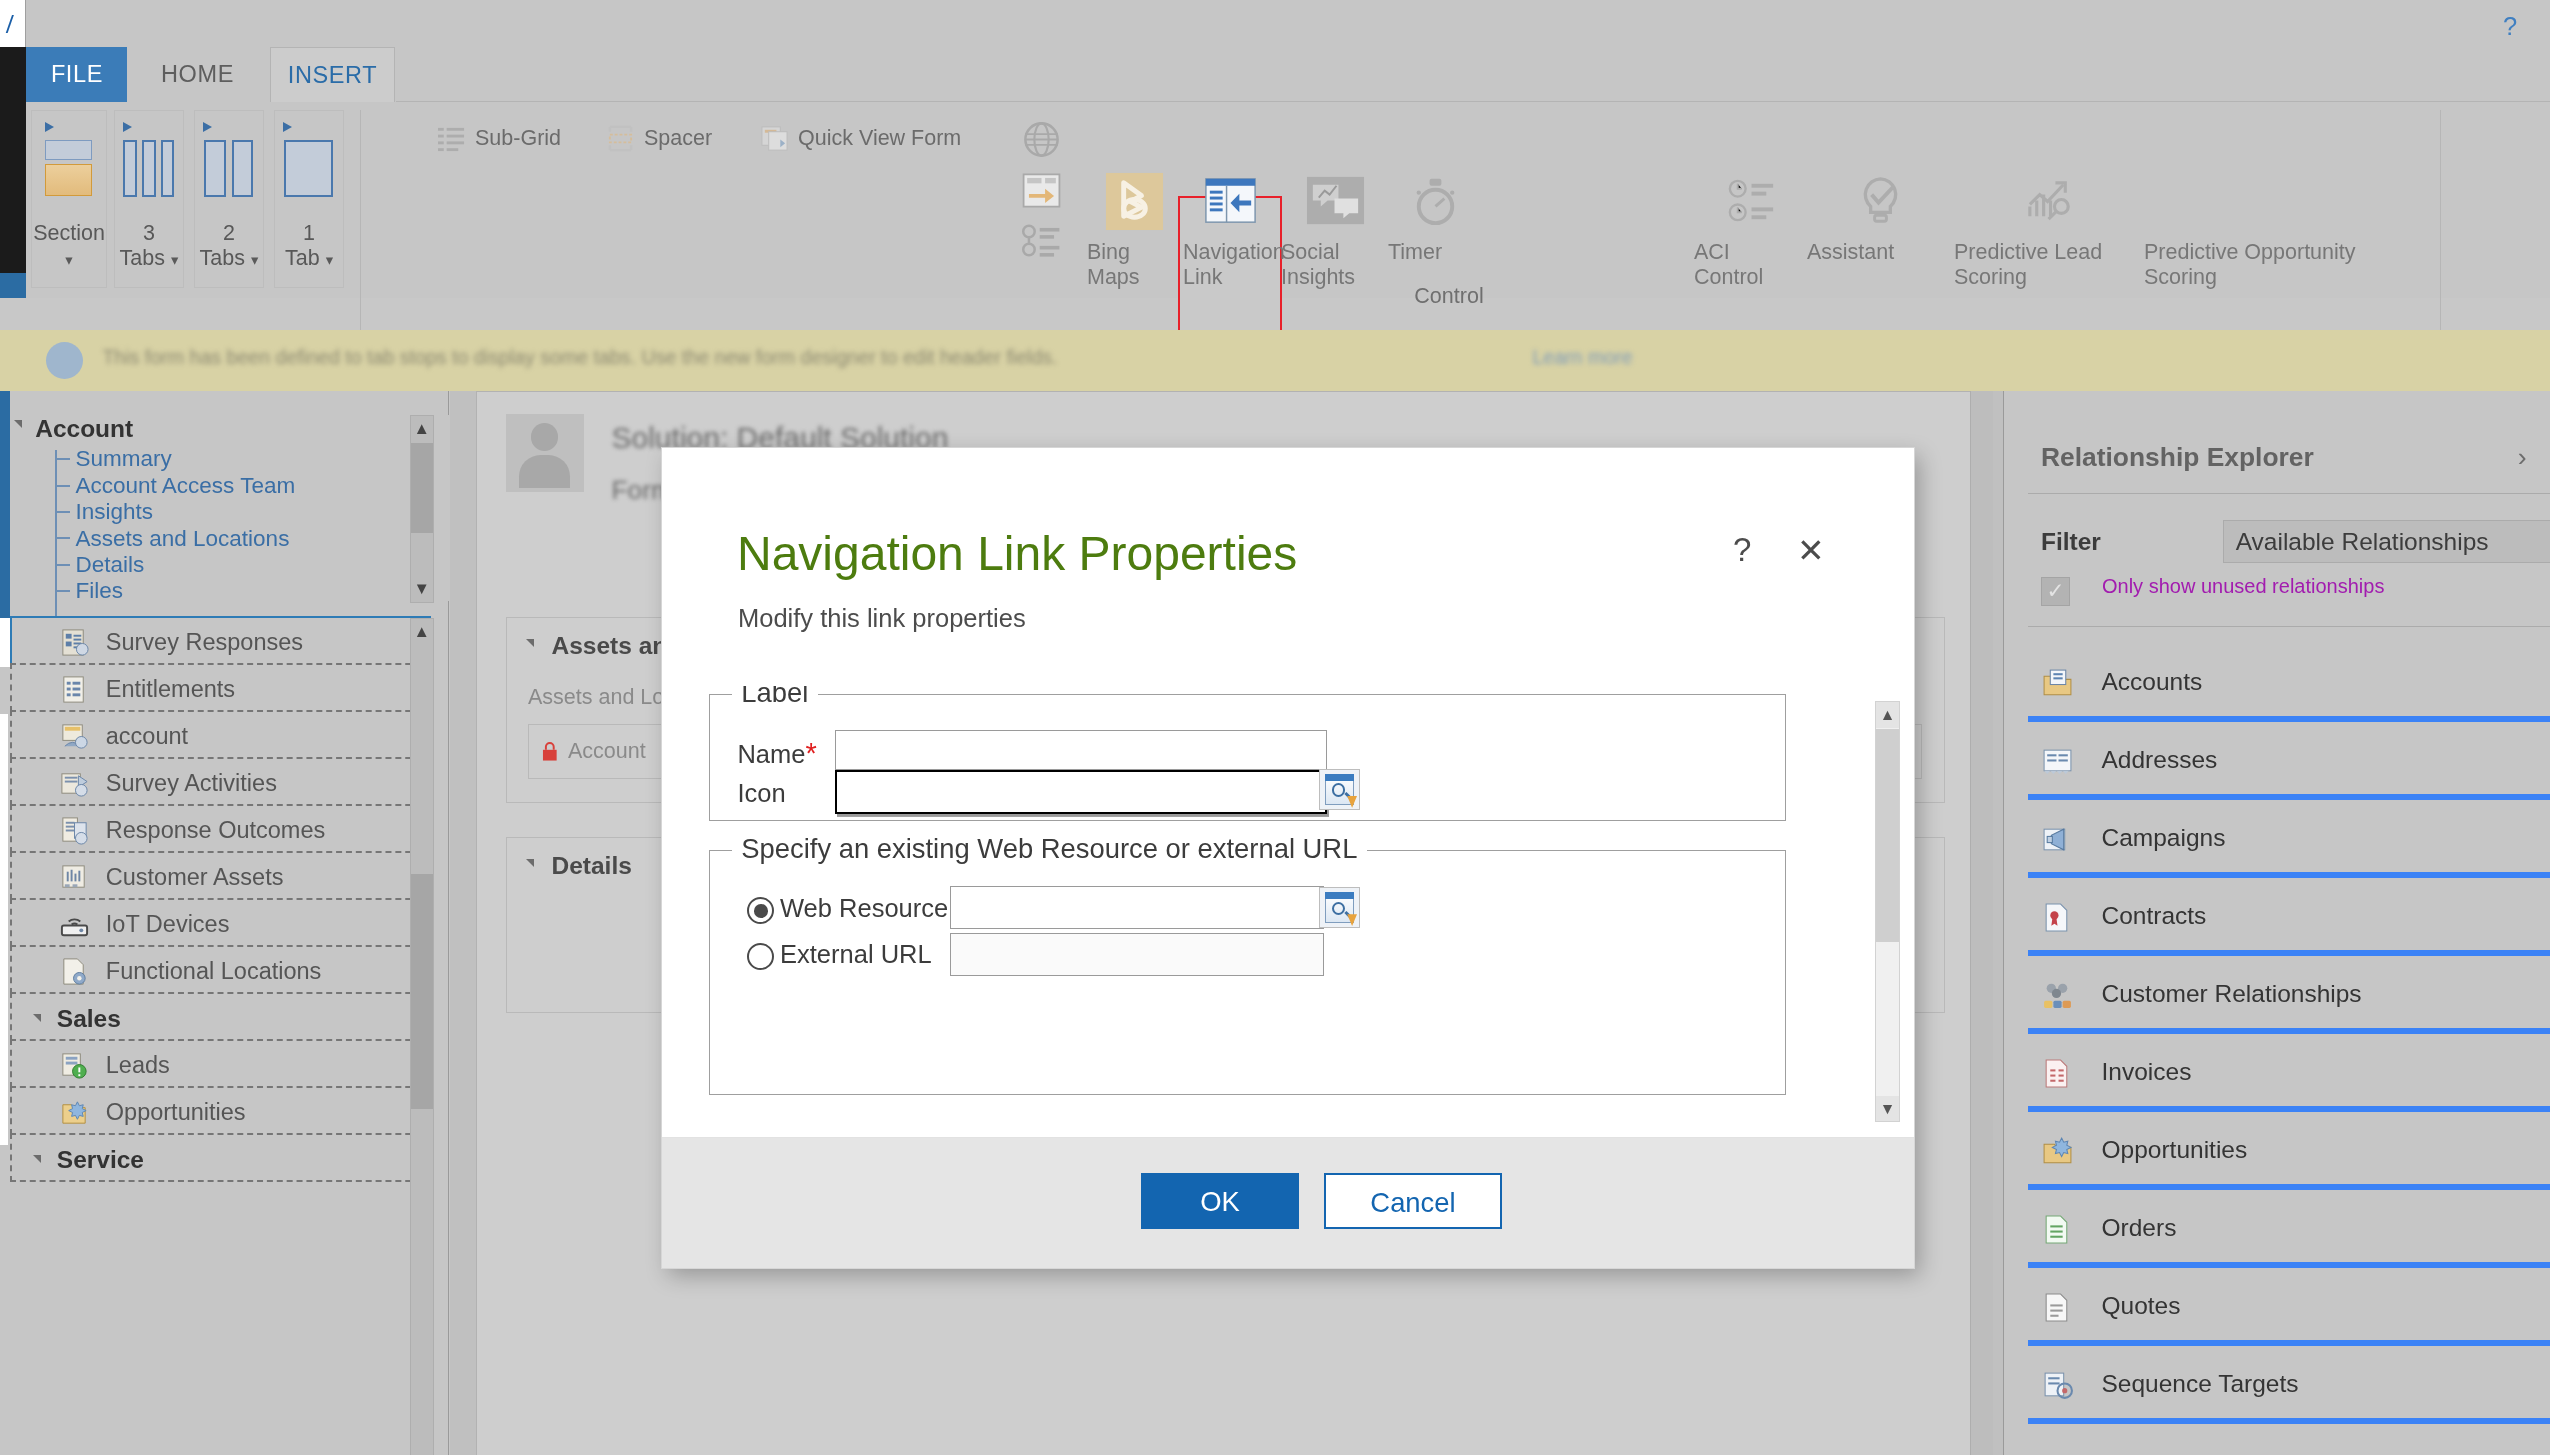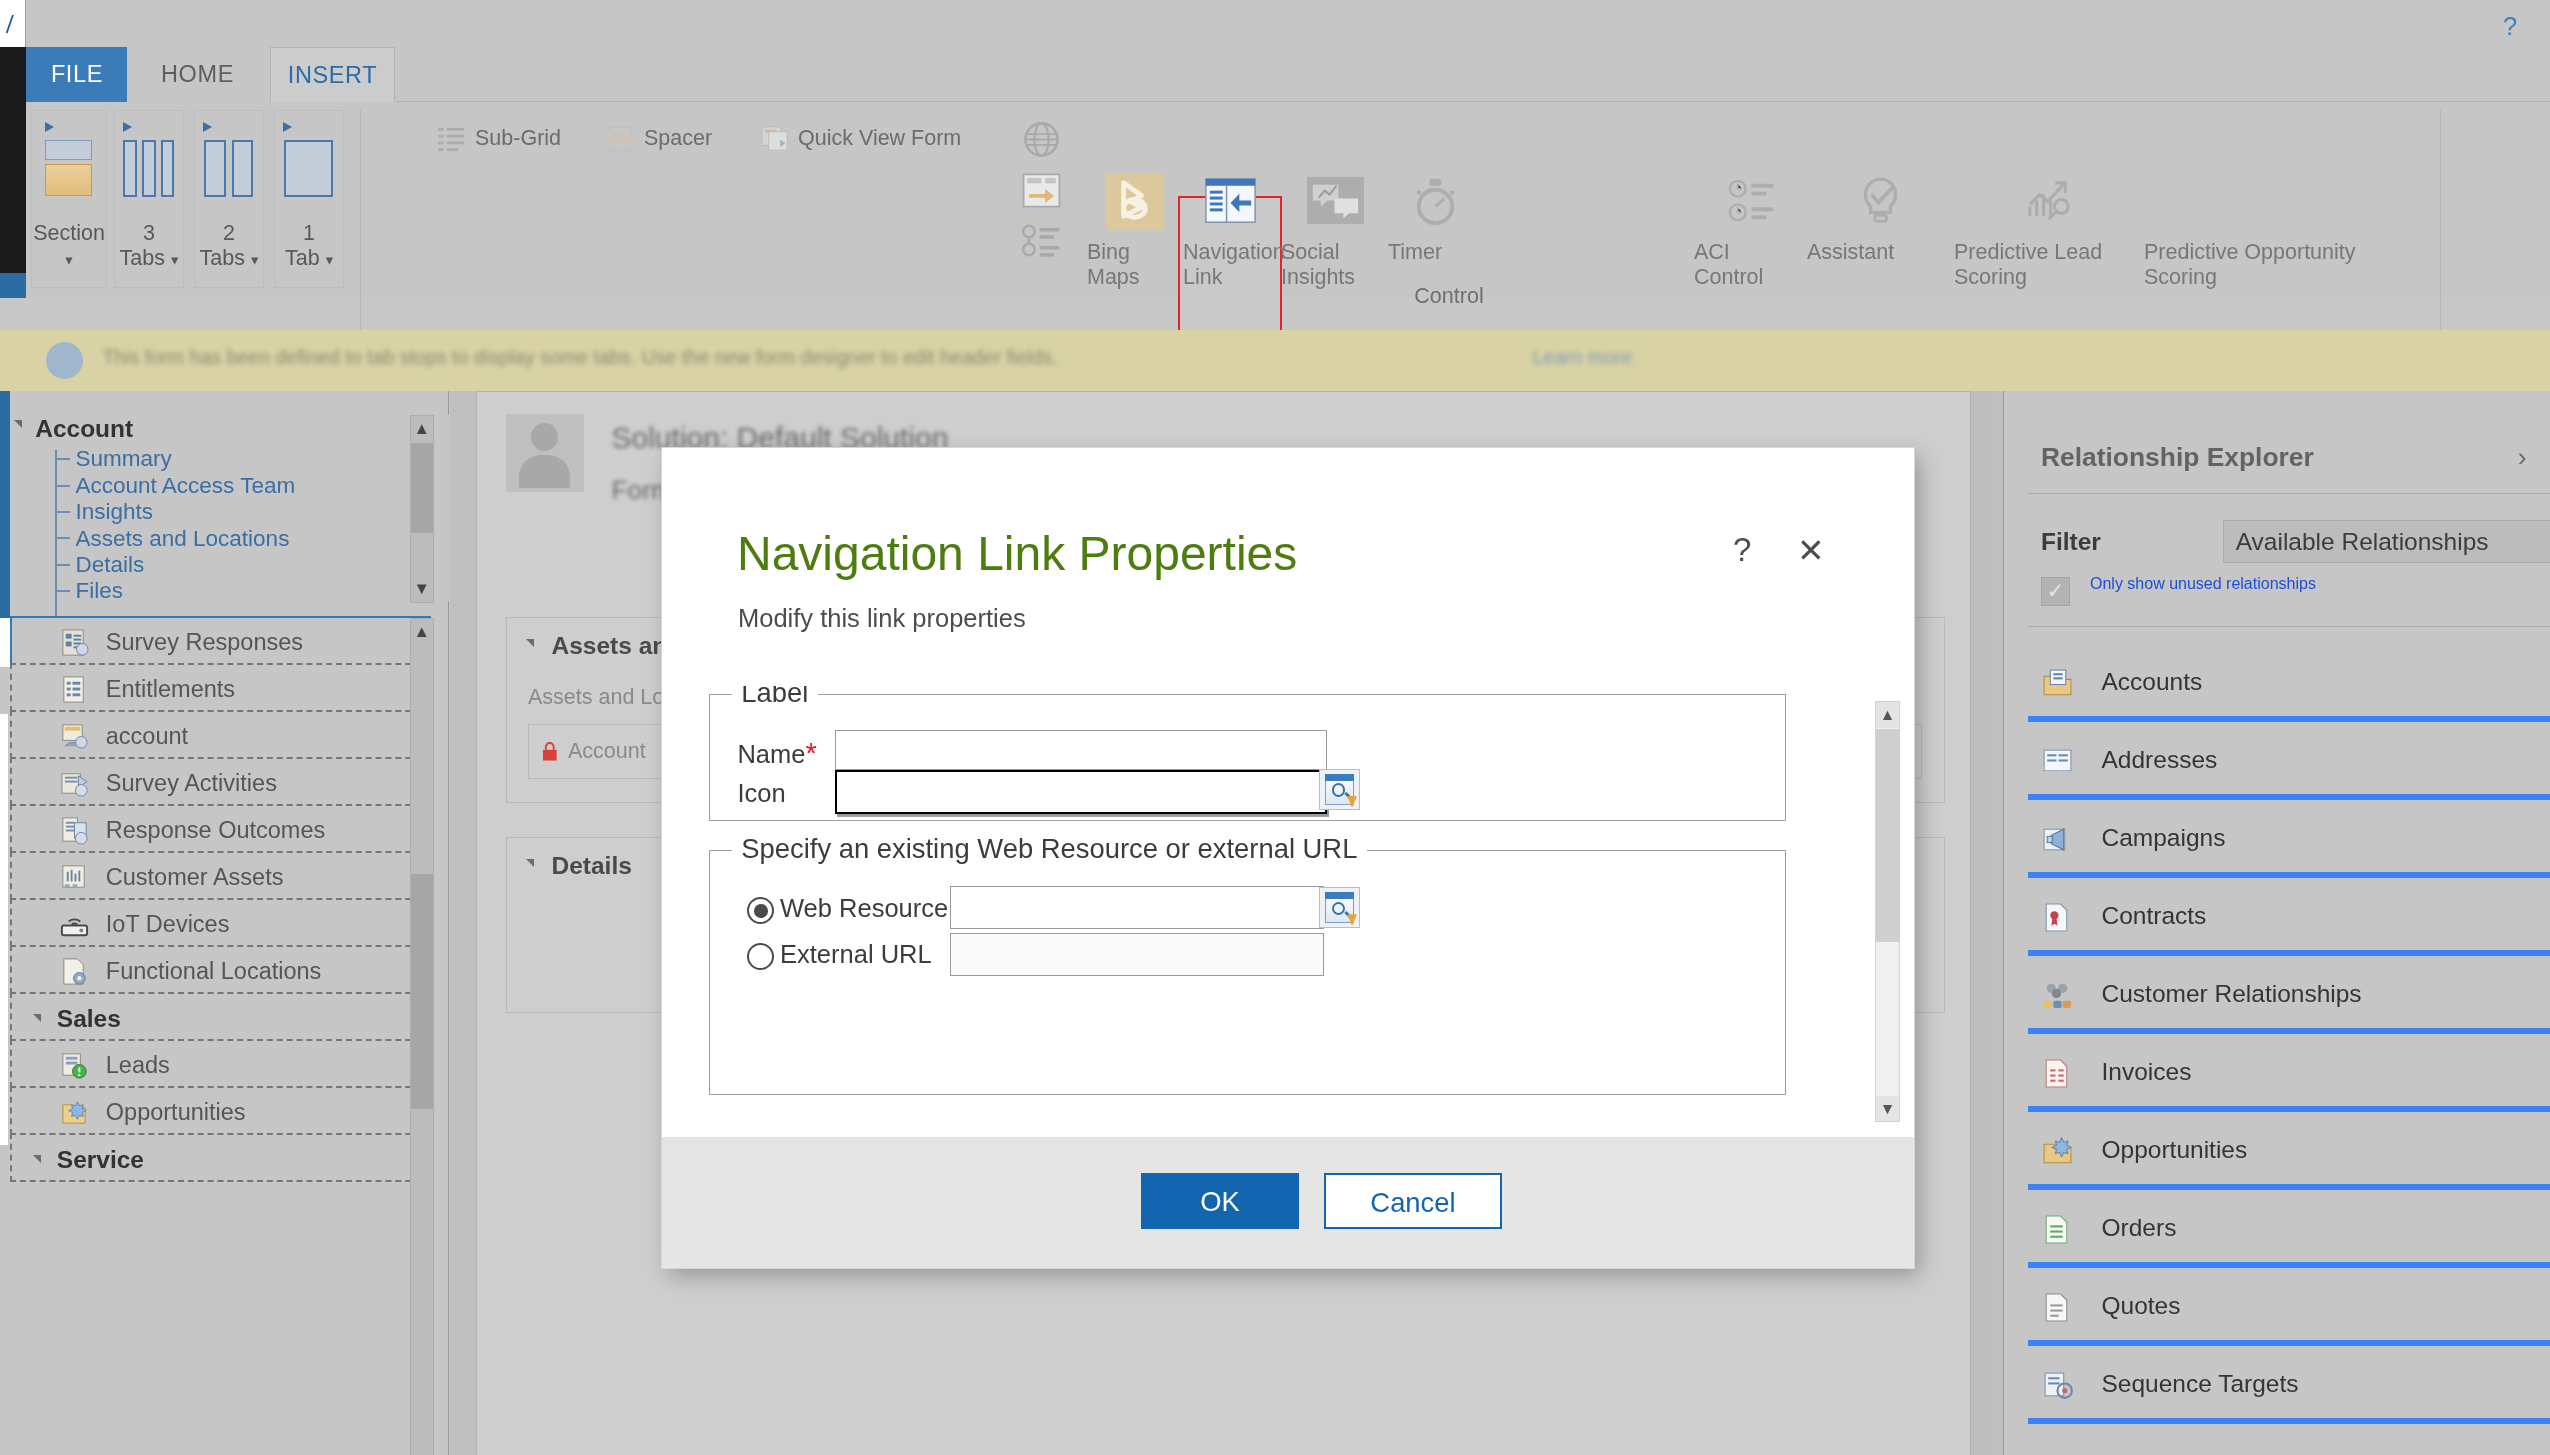--- a/index.html
+++ b/index.html
@@ -215,21 +215,21 @@
   .rp-select {
     position:absolute; left:219px; top:129px; width:470px; height:43px;
     background:#bcbcbc; border:1px solid #ababab;
     font-size:24.5px; color:#3c3c3c; padding-left:11.7px; line-height:41px;
   }
   .rp-check {
     position:absolute; left:37px; top:186px; width:29px; height:29px;
     background:#b3b3b3; border:1px solid #a4a4a4; color:#e4e4e4;
     font-size:21.5px; text-align:center; line-height:27.4px;
   }
-  .rp-check-lbl { position:absolute; left:86px; top:184px; font-size:16px; color:#1d4ed8; }
+  .rp-check-lbl { position:absolute; left:98px; top:184px; font-size:20px; color:#a21caf; }
 
   .rp-list { position:absolute; left:23.5px; top:253px; width:524px; }
   .rp-row { position:relative; height:78px; border-bottom:6px solid #3b82f6; }
   .rp-row .ico { position:absolute; left:13.7px; top:21.5px; width:33px; height:35px; }
   .rp-row .lbl { position:absolute; left:74px; top:23.5px; font-size:24.5px; color:#343434; }
 
   
   .modal {
     position:absolute; left:662px; top:448px; width:1252px; height:820px;
     background:#ffffff;

